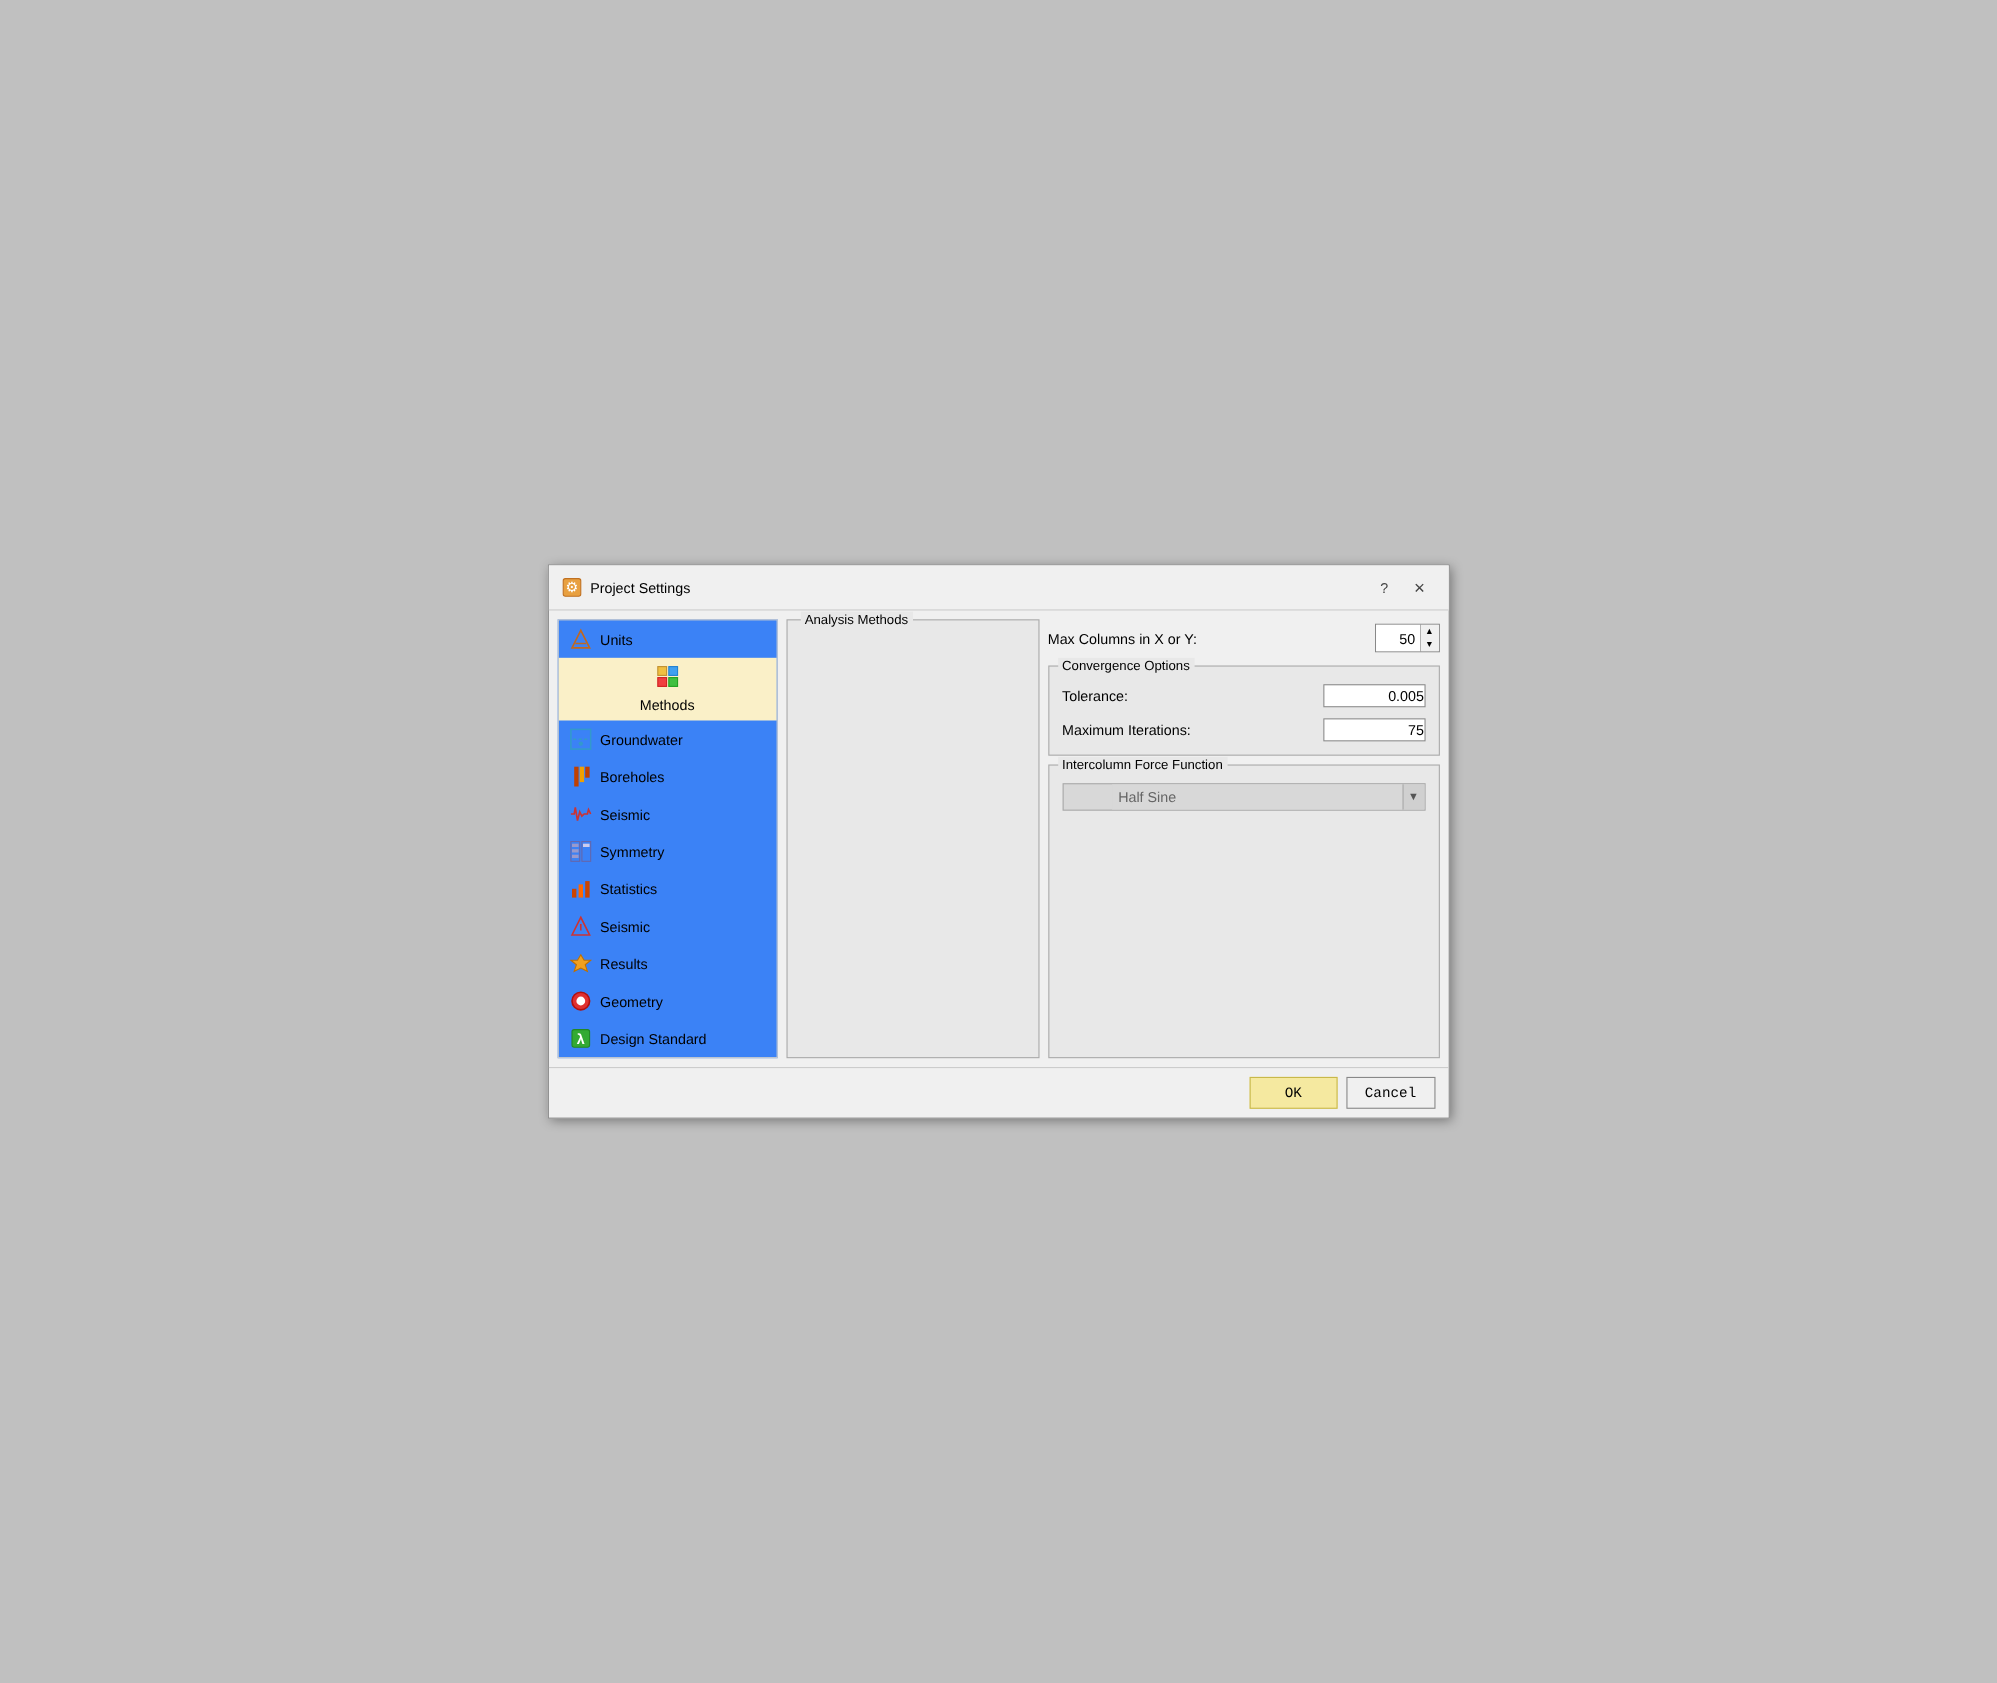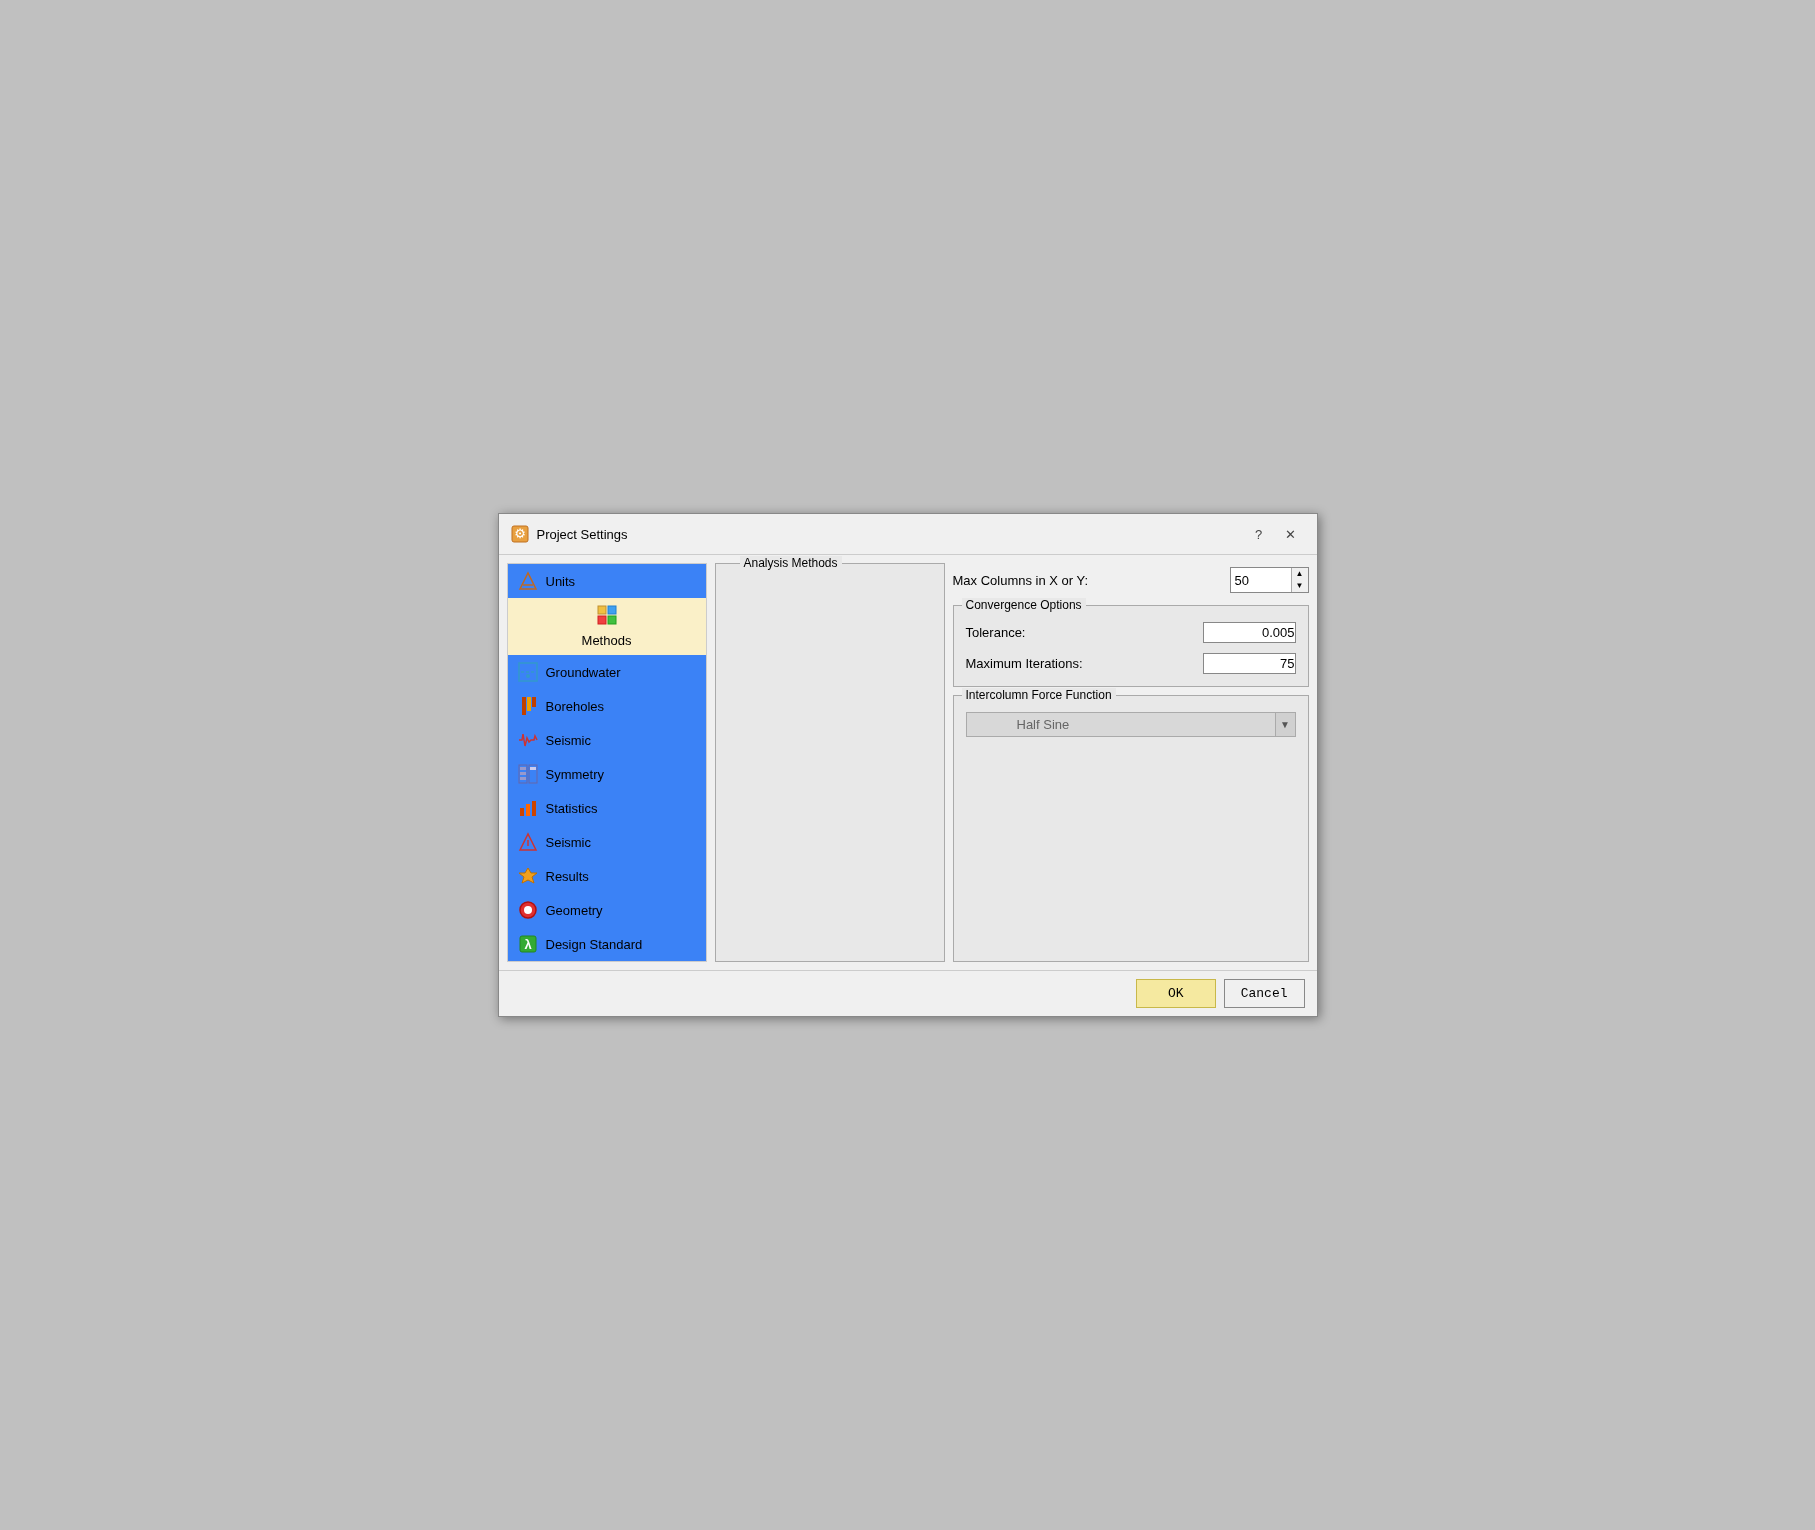--- a/index.html
+++ b/index.html
@@ -99,21 +99,22 @@
       gap: 8px;
       padding: 4px 0;
     }
     .max-columns-label { flex: 1; font-size: 13px; }
     .spin-container {
       display: flex;
       border: 1px solid #888;
       background: white;
     }
     .spin-input {
-      width: 60px;
+      width: 40px;
+      text-align: right;
       border: none;
       outline: none;
       padding: 2px 4px;
       font-size: 13px;
       background: white;
     }
     .spin-buttons {
       display: flex;
       flex-direction: column;
       border-left: 1px solid #aaa;
@@ -345,21 +346,21 @@
               <text x="10" y="15" text-anchor="middle" font-size="13" fill="white" font-weight="bold">λ</text>
             </svg>
           </div>
           <span class="sidebar-label">Design Standard</span>
         </div>
       </div>
 
     <div class="right-panel">
 
       <div style="width:230px; flex-shrink:0; border:1px solid #aaa; background:#e8e8e8; position:relative; padding-top:12px;">
-        <span style="position:absolute;top:-8px;left:24px;background:#e8e8e8;padding:0 4px;font-size:12px;">Analysis Methods</span>
+        <span style="position:absolute;top:-8px;left:12px;background:#e8e8e8;padding:0 4px;font-size:12px;">Analysis Methods</span>
       </div>
 
       <div class="options-panel">
 
         <div class="max-columns-row">
           <span class="max-columns-label">Max Columns in X or Y:</span>
           <div class="spin-container">
             <input class="spin-input" type="text" value="50" style="">
             <div class="spin-buttons">
               <button class="spin-btn">▲</button>

